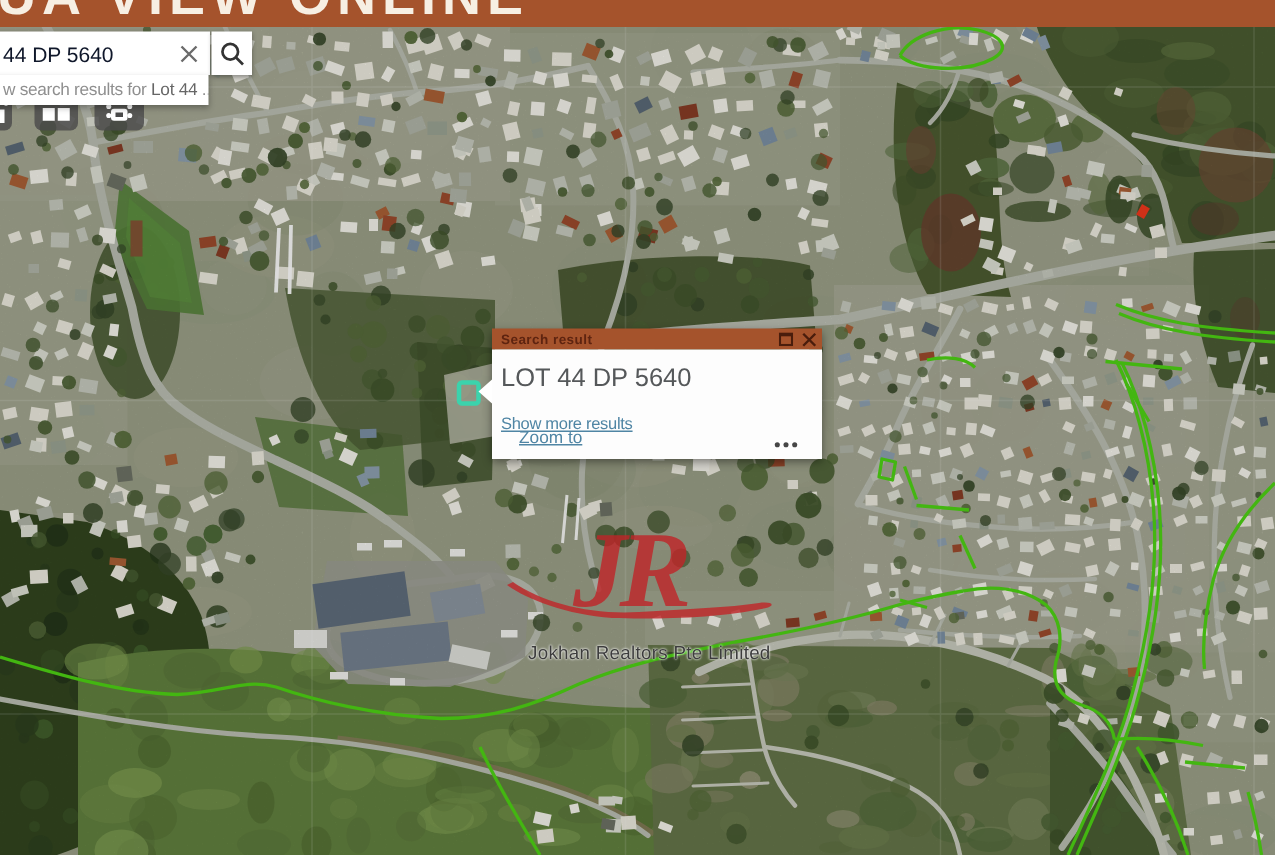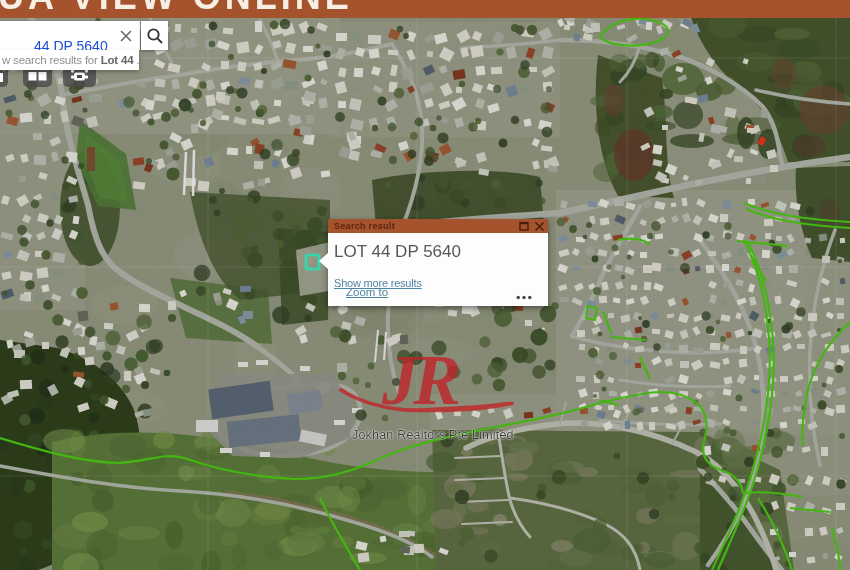--- a/index.html
+++ b/index.html
@@ -1,24 +1,24 @@
 <!DOCTYPE html>
 <html><head><meta charset="utf-8"><style>
 *{margin:0;padding:0;box-sizing:border-box;}
 html,body{width:850px;height:570px;overflow:hidden;font-family:"Liberation Sans",sans-serif;background:#9ba088;}
 #map{position:absolute;left:0;top:0;}
 #topbar{position:absolute;left:0;top:0;width:850px;height:18px;background:#a5532c;}
 #title{position:absolute;left:-32px;top:-24px;font-size:36px;font-weight:bold;color:#f7efe3;letter-spacing:4px;white-space:nowrap;}
 #searchbox{position:absolute;left:-8px;top:21px;width:148px;height:29px;background:#fff;box-shadow:0 1px 3px rgba(0,0,0,0.35);}
-#searchtext{position:absolute;left:10px;top:17px;font-size:14px;color:#1d4ed8;margin-left:32px;}
+#searchtext{position:absolute;left:10px;top:7px;font-size:14px;color:#0f172a;}
 #xicon{position:absolute;right:7px;top:8px;}
 #searchbtn{position:absolute;left:141px;top:21px;width:27px;height:29px;background:#fff;box-shadow:0 1px 3px rgba(0,0,0,0.35);display:flex;align-items:center;justify-content:center;}
 #suggest{position:absolute;left:-8px;top:50px;width:147px;height:20px;background:#fff;box-shadow:0 2px 4px rgba(0,0,0,0.3);font-size:11.5px;line-height:20px;white-space:nowrap;overflow:hidden;padding-left:10px;letter-spacing:-0.2px;z-index:5;}
 #suggest .g1{color:#8f8f8f;}
-#suggest .g2{color:#666;font-weight:bold;}
+#suggest .g2{color:#666;font-weight:normal;}
 .toolbtn{position:absolute;top:57px;height:30px;background:rgba(74,74,74,0.82);border-radius:5px;z-index:2;}
 #popup{position:absolute;left:328px;top:219px;width:220px;height:87px;box-shadow:0 2px 6px rgba(0,0,0,0.45);}
 #popupptr{position:absolute;left:-9px;top:34px;width:0;height:0;border-top:8px solid transparent;border-bottom:8px solid transparent;border-right:9px solid #fff;}
 #popuphead{position:absolute;left:0;top:0;width:220px;height:14px;background:#a5532c;}
 #popuptitle{position:absolute;left:6px;top:2px;font-size:9px;color:#5e2410;font-weight:600;letter-spacing:0.3px;}
 #maxicon{position:absolute;left:191px;top:2px;}
 #closeicon{position:absolute;left:206px;top:2px;}
 #popupbody{position:absolute;left:0;top:14px;width:220px;height:73px;background:#fdfdfd;}
 #lotline{position:absolute;left:6px;top:9px;font-size:17px;color:#55585a;}
 #showmore{position:absolute;left:6px;top:44px;font-size:11px;color:#4f85a4;text-decoration:underline;letter-spacing:-0.2px;}

